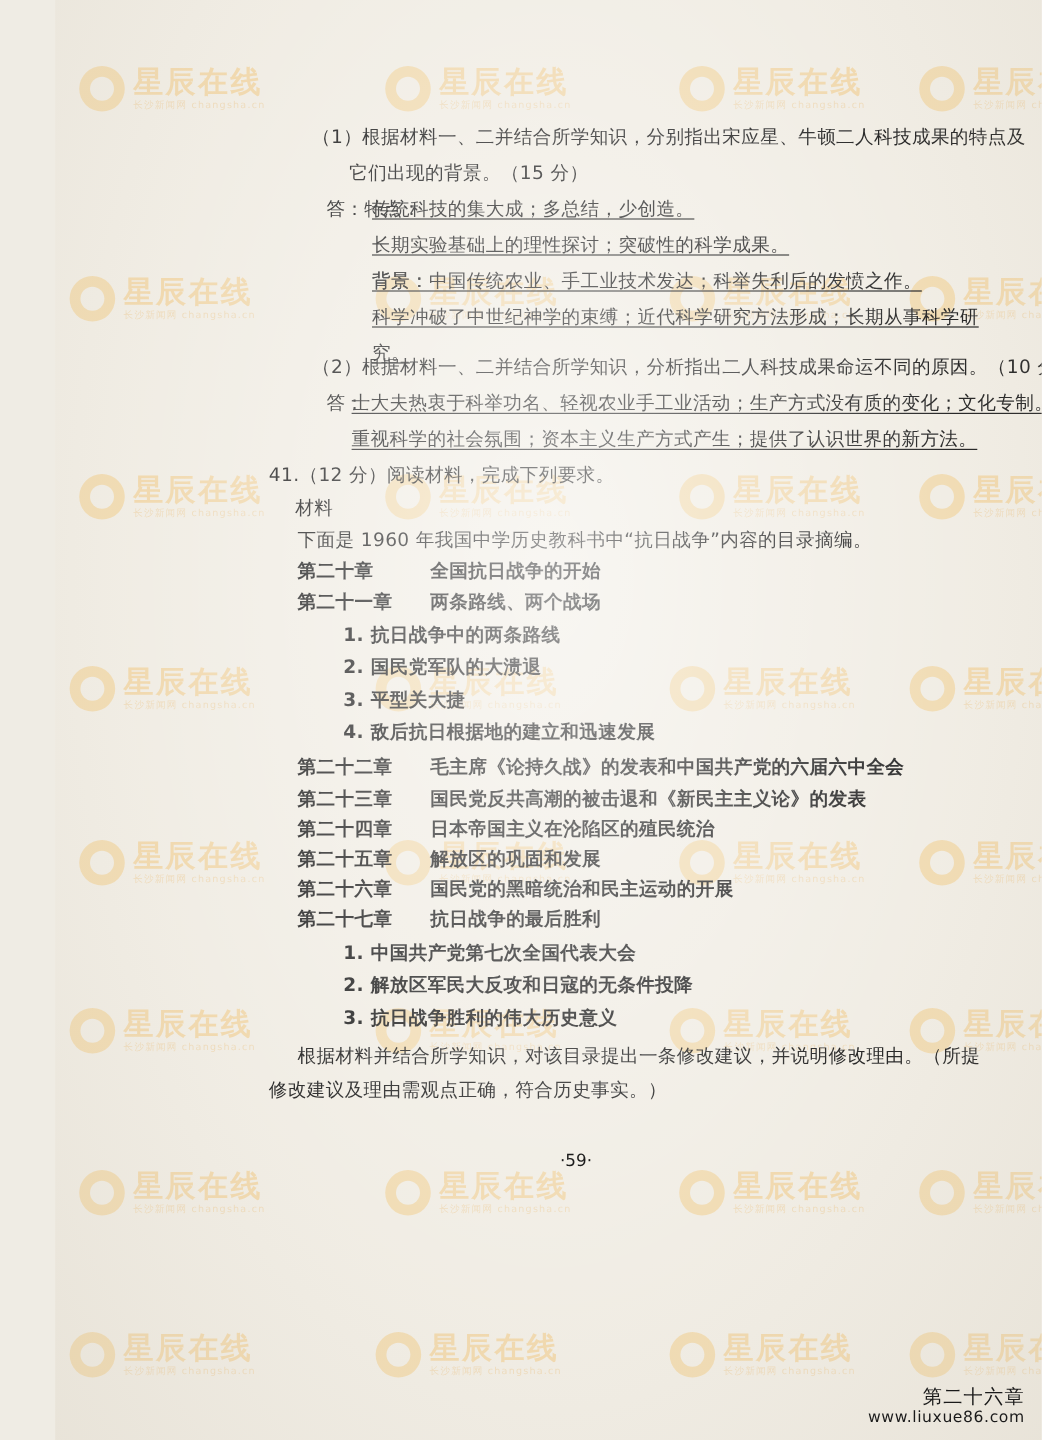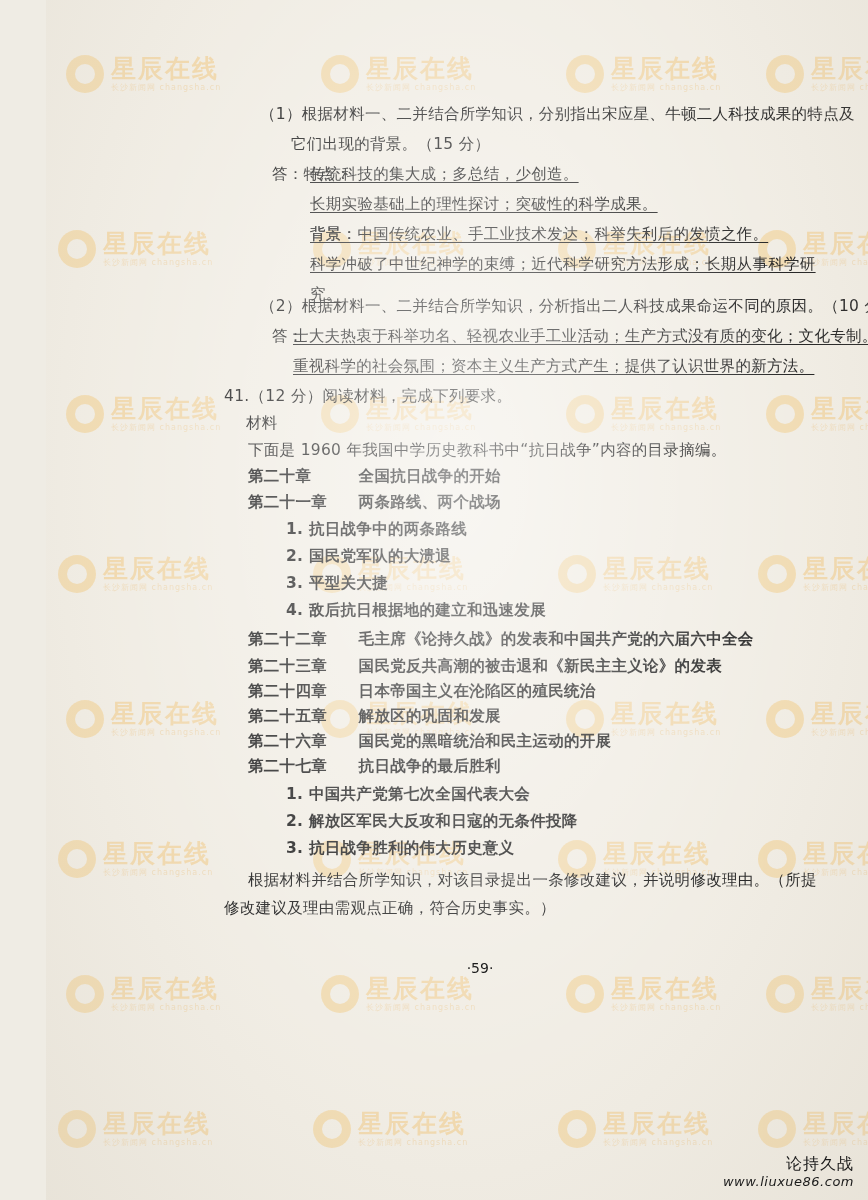--- a/index.html
+++ b/index.html
@@ -121,21 +121,20 @@
   }
   .site-mark .sm-cn {
     font-size: 16px;
     color: #1a1a1a;
     letter-spacing: 1px;
   }
   .site-mark .sm-en {
     font-size: 13px;
     color: #1a1a1a;
     letter-spacing: 0.5px;
-    font-style: italic;
   }
 </style>
 </head>
 <body>
 
 <div class="page">
 
   <div class="watermarks">
       <div class="wm" style="left: 20px; top: 55px;">
         <div class="wm-logo"></div>
@@ -397,17 +396,17 @@
       <div class="line bold" style="left: 240px; top: 838px;">3.  抗日战争胜利的伟大历史意义</div>
       <div class="line" style="left: 202px; top: 870px;">根据材料并结合所学知识，对该目录提出一条修改建议，并说明修改理由。（所提</div>
       <div class="line" style="left: 178px; top: 898px;">修改建议及理由需观点正确，符合历史事实。）</div>
     </div>
 
   <div class="paper-tint"></div>
 
   <div class="footer-page">·59·</div>
 
   <div class="site-mark">
-    <div class="sm-cn">论持久战</div>
+    <div class="sm-cn">第二十六章</div>
     <div class="sm-en">www.liuxue86.com</div>
   </div>
 
 </div>
 
 </body></html>

